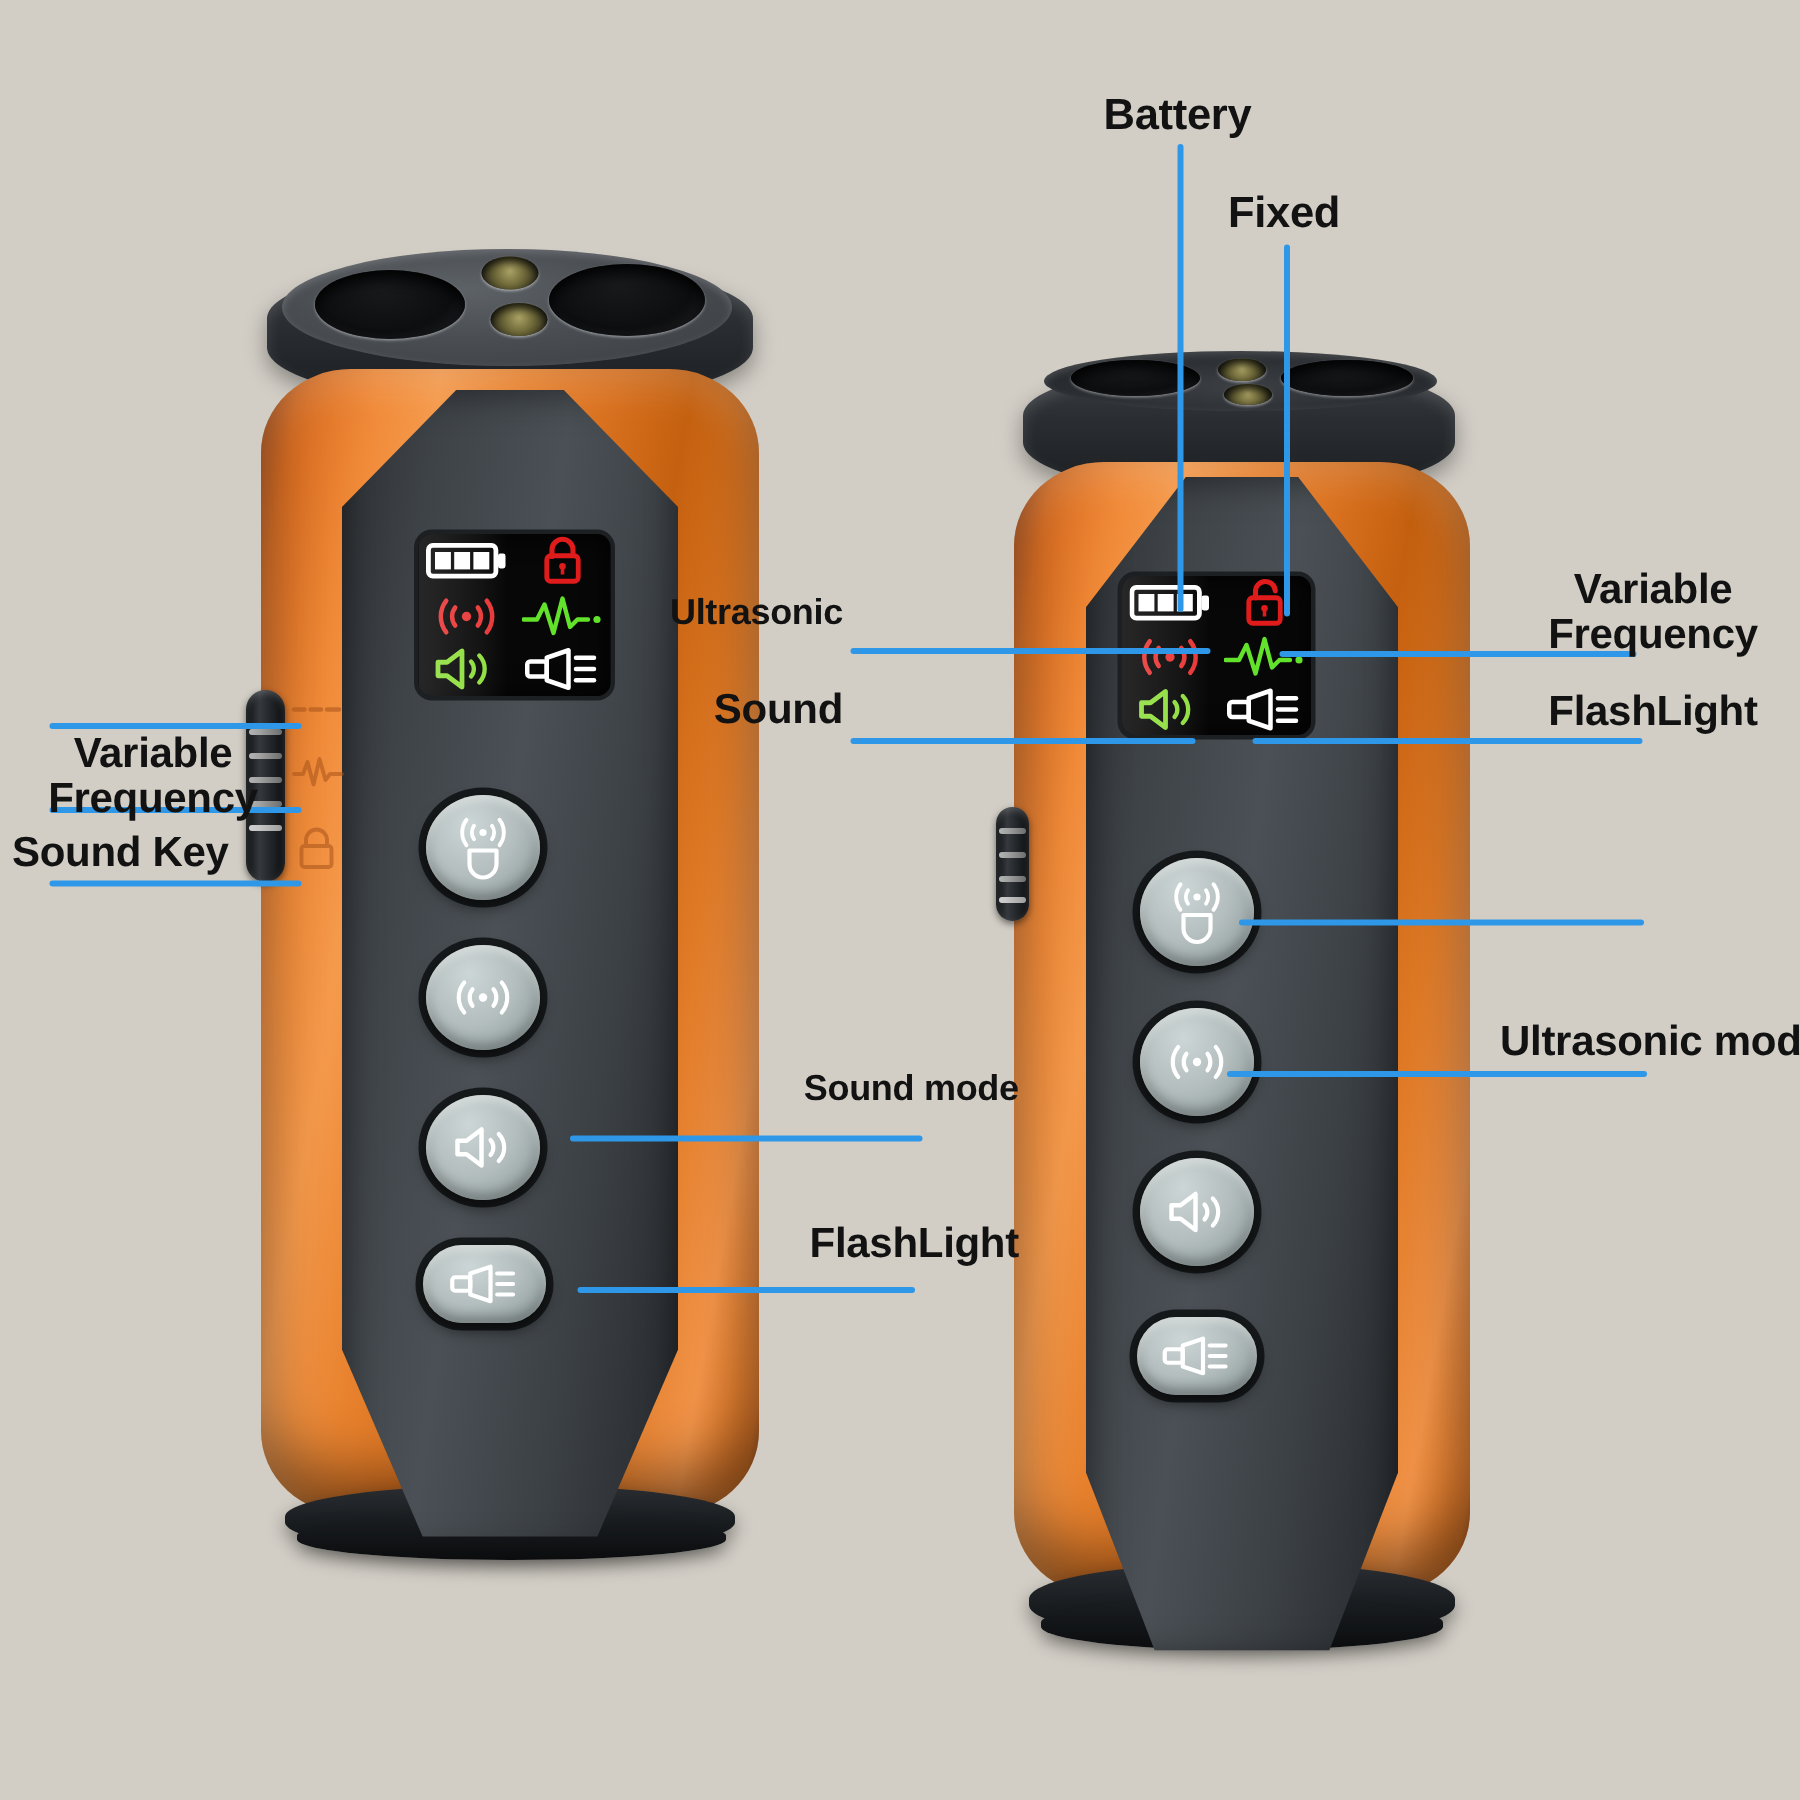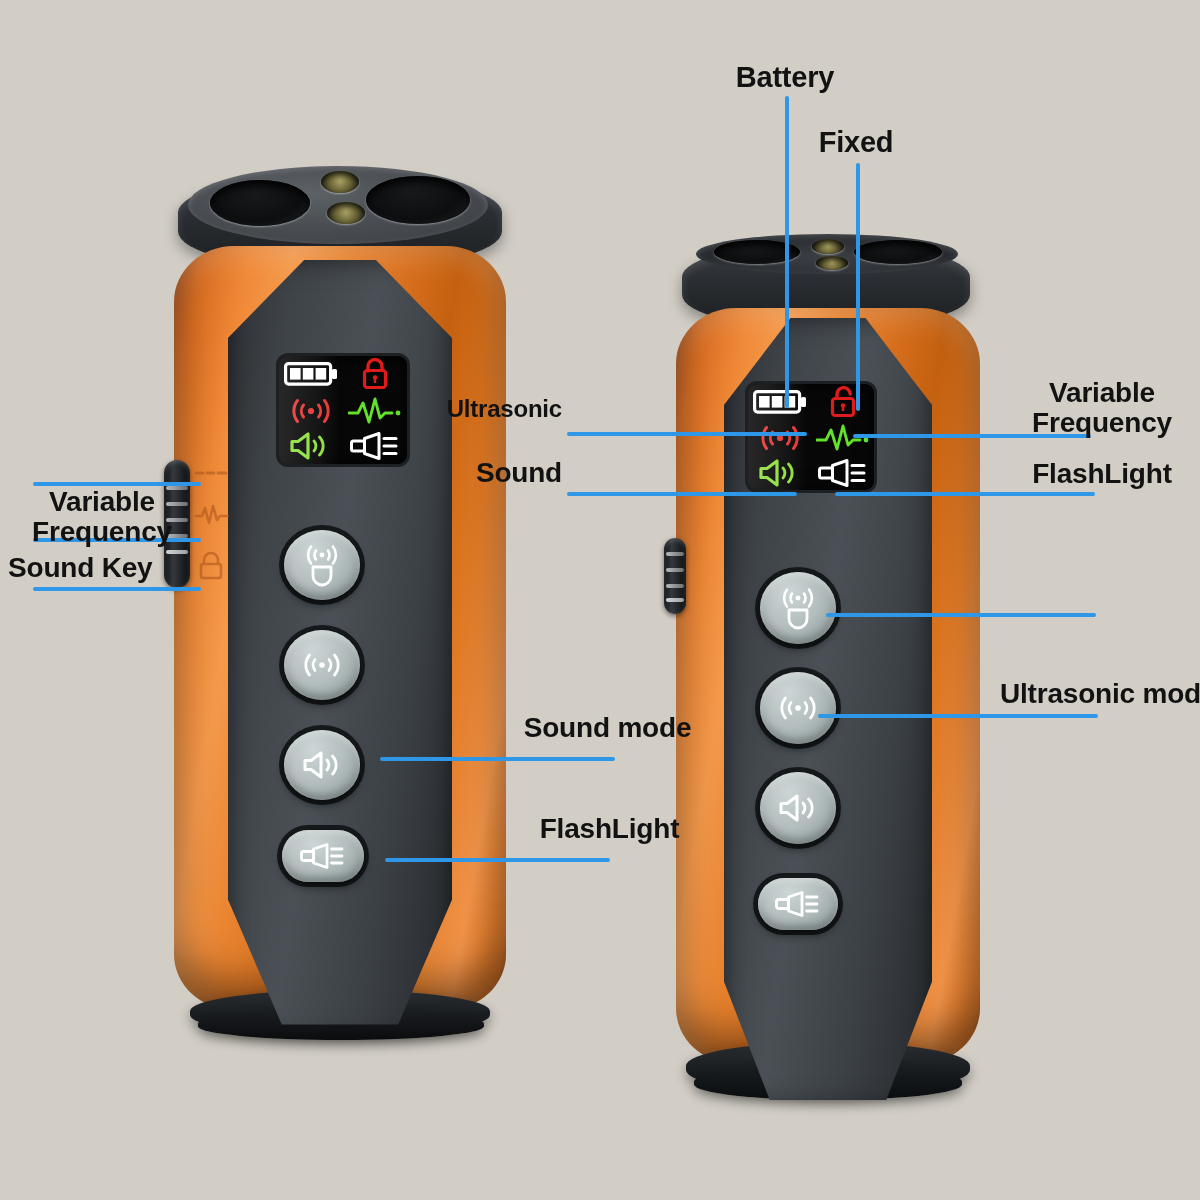--- a/index.html
+++ b/index.html
@@ -419,16 +419,16 @@
 
   <div class="lbl c" style="left:1011px;top:378px;width:182px;font-size:28px;">Variable
 Frequency</div>
   <div class="lbl c" style="left:1011px;top:459px;width:182px;font-size:28px;">FlashLight</div>
   <div class="lbl c" style="left:1000px;top:679px;width:198px;font-size:28px;">Ultrasonic mode</div>
 
   <div class="lbl c" style="left:8px;top:487px;width:188px;font-size:28px;">Variable
 Frequency</div>
   <div class="lbl l" style="left:8px;top:553px;width:188px;font-size:28px;">Sound Key</div>
 
-  <div class="lbl c" style="left:505px;top:713px;width:205px;font-size:28px;">Sound mode</div>
+  <div class="lbl c" style="left:505px;top:713px;width:205px;font-size:24px;">Sound mode</div>
   <div class="lbl c" style="left:512px;top:814px;width:195px;font-size:28px;">FlashLight</div>
 
 </div>
 
 </body></html>

